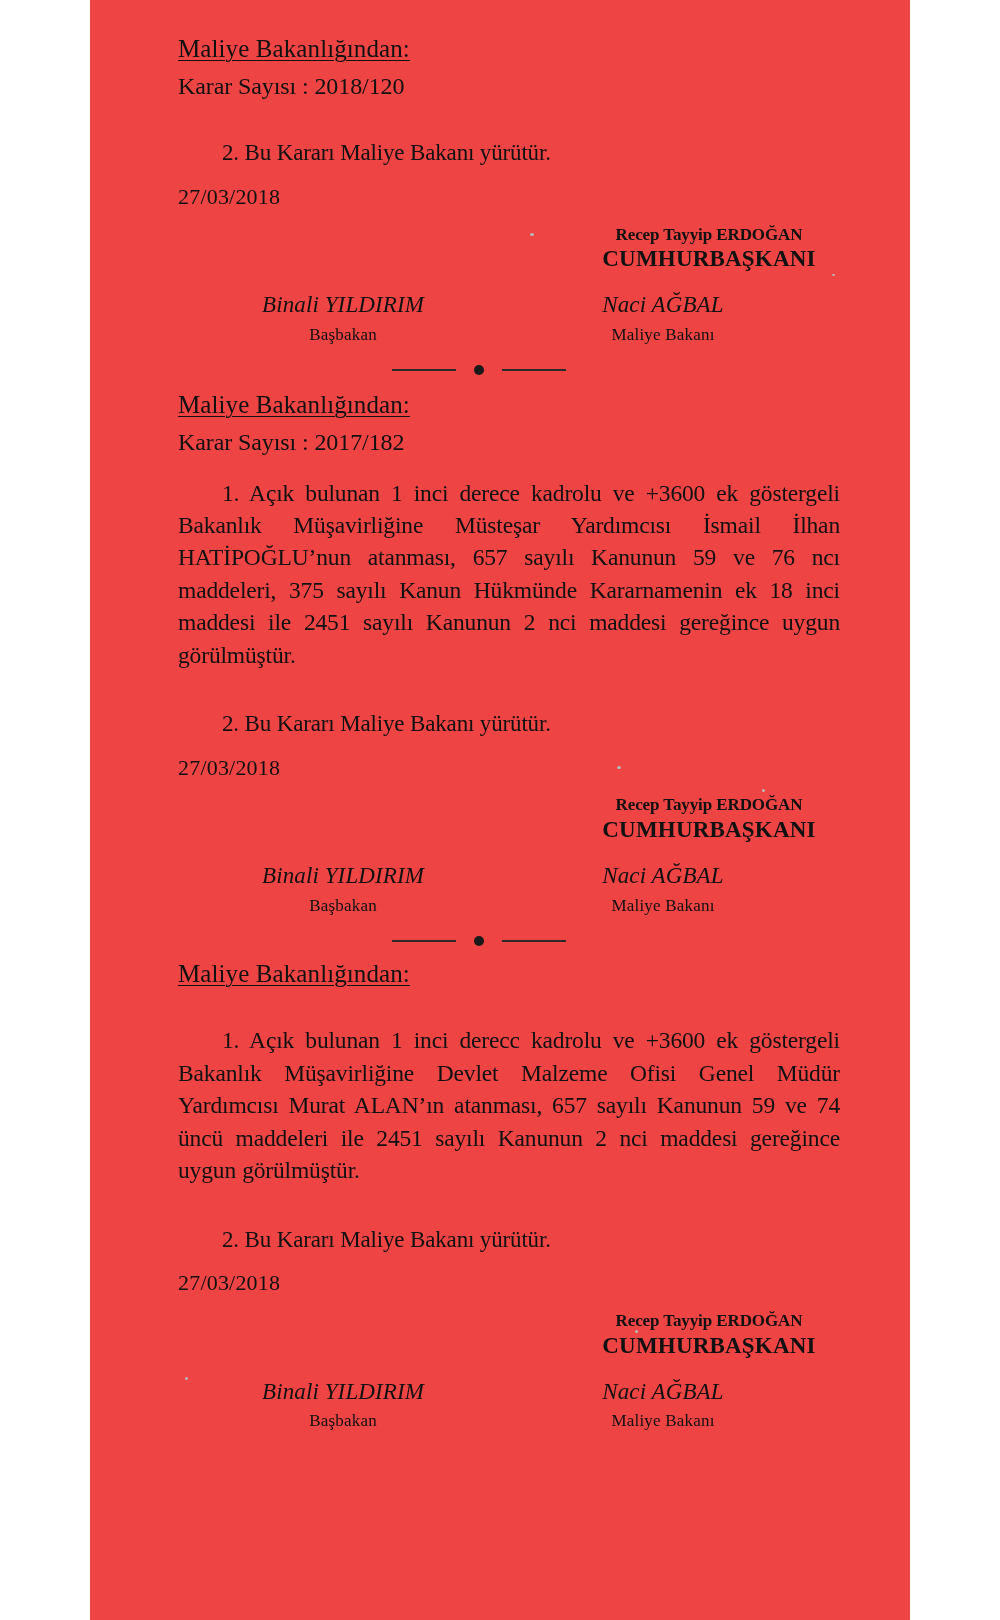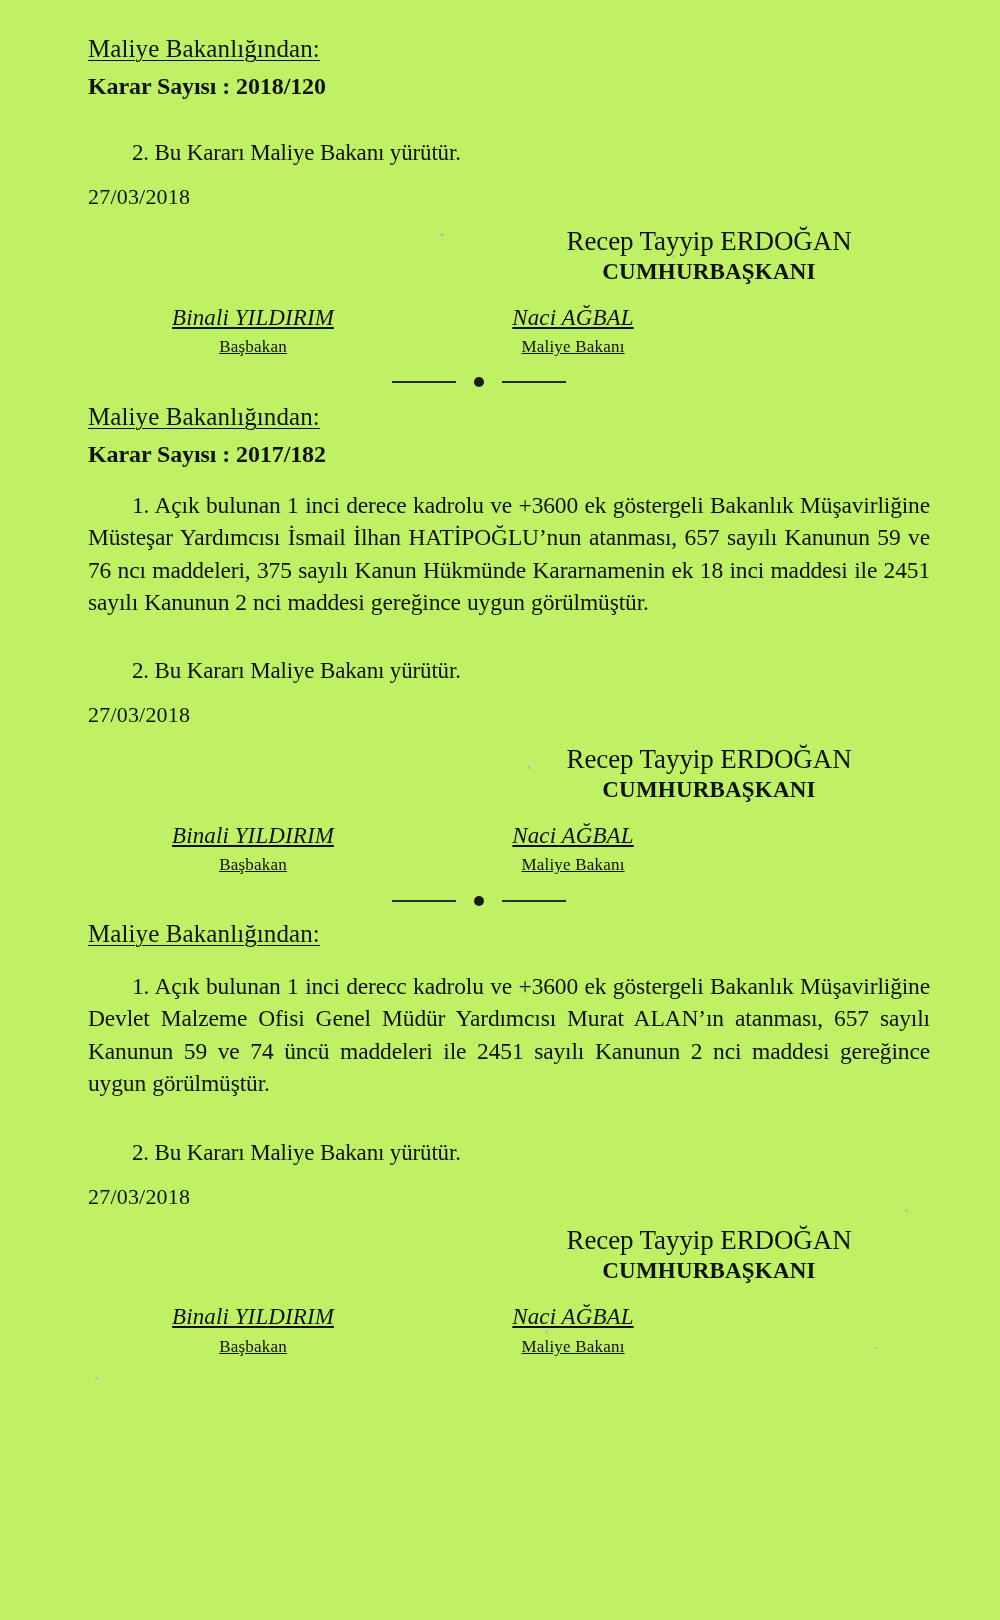--- a/index.html
+++ b/index.html
@@ -9,24 +9,24 @@
     background: #ffffff;
   }
 
   body {
     font-family: "Liberation Serif", "DejaVu Serif", serif;
     color: #111111;
   }
 
   .page {
     position: relative;
-    width: 1000px;
+    width: 820px;
     height: 1620px;
     margin: 0 auto;
-    background: #bef264;
+    background: #ef4444;
     overflow: hidden;
     box-sizing: border-box;
     padding: 0 70px 0 88px;
   }
 
   
   .decision {
     position: relative;
   }
 
@@ -37,41 +37,41 @@
     text-decoration: underline;
     text-underline-offset: 3px;
     text-decoration-thickness: 1.4px;
     margin: 0;
     padding: 0;
     white-space: nowrap;
   }
 
   .decision-number {
     font-size: 24px;
-    font-weight: bold;
+    font-weight: normal;
     line-height: 1.2;
     margin: 8px 0 0 0;
     letter-spacing: -0.1px;
     white-space: nowrap;
   }
 
   .body-para {
     font-size: 23.5px;
     line-height: 1.38;
     text-align: justify;
     text-justify: inter-word;
     text-indent: 44px;
     margin: 20px 0 0 0;
     letter-spacing: -0.15px;
     word-spacing: 0.4px;
     hyphens: none;
   }
 
   .body-para.tight {
-    margin-top: 22px;
+    margin-top: 36px;
   }
 
   .exec-para {
     font-size: 23px;
     line-height: 1.3;
     margin: 38px 0 0 0;
     text-indent: 44px;
     letter-spacing: -0.15px;
   }
 
@@ -85,40 +85,39 @@
     letter-spacing: 0.2px;
   }
 
   .president-block {
     margin: 14px 0 0 0;
     text-align: center;
     padding-left: 400px;
   }
 
   .president-name {
-    font-size: 27px;
-    font-weight: normal;
+    font-size: 17px;
+    font-weight: bold;
     line-height: 1.22;
     letter-spacing: -0.1px;
     white-space: nowrap;
   }
 
   .president-title {
     font-size: 23px;
     line-height: 1.22;
     letter-spacing: 0.2px;
     white-space: nowrap;
     font-weight: bold;
   }
 
   .signers {
     margin: 18px 0 0 0;
     display: flex;
     align-items: flex-end;
-    text-decoration: underline;
   }
 
   .signer {
     text-align: center;
     box-sizing: border-box;
   }
 
   .signer.pm    { width: 330px; }
   .signer.minister { width: 310px; }
 

